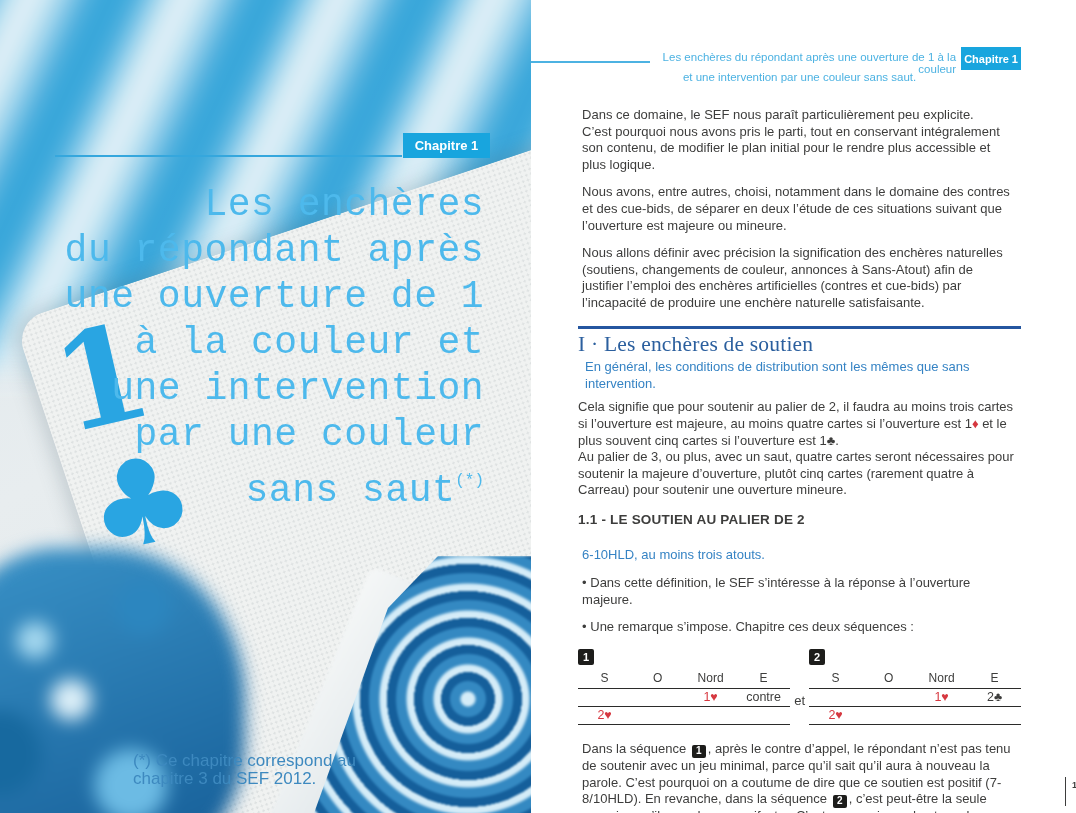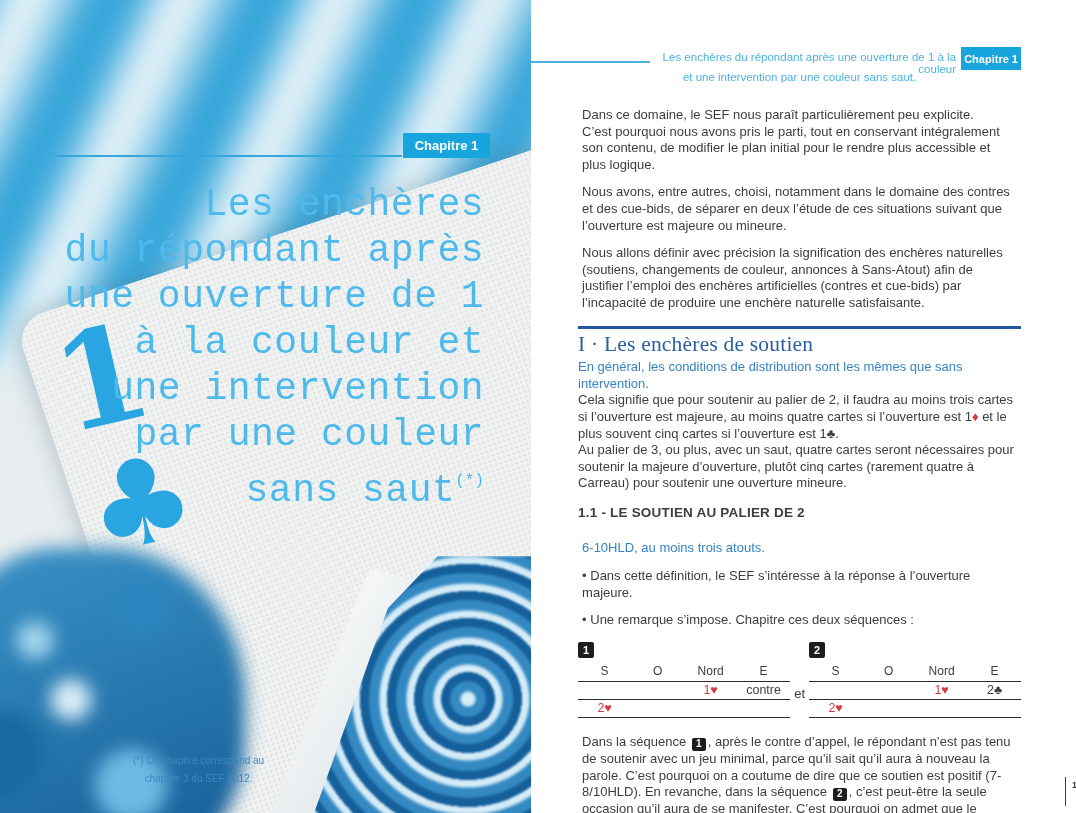--- a/index.html
+++ b/index.html
@@ -44,42 +44,42 @@
     color: #29a5e2; transform: rotate(-12deg); font-family: "DejaVu Sans", sans-serif; }
   .lp-line { position: absolute; left: 55px; top: 155px; width: 347px; height: 2px;
     background: #35a7dd; }
   .lp-badge { position: absolute; left: 403px; top: 133px; width: 87px; height: 25px;
     background: #18a5de; color: #fff; font-size: 13px; font-weight: bold;
     display: flex; align-items: center; justify-content: center; }
   .lp-title { position: absolute; right: 47px; top: 182px; text-align: right;
     font-size: 38px; font-weight: 300; color: #4db9ec; line-height: 46px;
     letter-spacing: .5px; white-space: nowrap; font-family: Liberation Mono, monospace; }
   .lp-title .sup { font-size: 16px; vertical-align: 16px; letter-spacing: 0; }
-  .lp-footnote { position: absolute; left: 133px; top: 752px; font-size: 10px;
-    line-height: 18px; color: #3d89bf; text-align: center; }
+  .lp-footnote { position: absolute; left: 133px; top: 752px; font-size: 17px;
+    line-height: 18px; color: #3d89bf; }
 
   
   .right-page { position: relative; width: 551px; height: 813px; background: #fff; }
   .rp-header-line { position: absolute; left: 0; top: 61px; width: 119px; height: 2px;
     background: #4cb2e2; }
   .rp-h1 { position: absolute; left: 120px; top: 51px; width: 305px; text-align: right;
     font-size: 11.5px; color: #4cb2e2; }
   .rp-badge { position: absolute; left: 430px; top: 47px; width: 60px; height: 23px;
     background: #18a5de; color: #fff; font-size: 11px; font-weight: bold;
     display: flex; align-items: center; justify-content: center; }
   .rp-h2 { position: absolute; left: 47px; top: 71px; width: 443px; text-align: center;
     font-size: 11.5px; color: #4cb2e2; }
 
   .rp-content { position: absolute; left: 47px; top: 107px; width: 443px;
     font-size: 13px; line-height: 16.6px; color: #3d3d3c; }
   .rp-content p { margin: 0 4px 11px; }
   .sec-rule { height: 3px; background: #2456a0; margin: 14px 0 7px; }
   .sec-title { font-family: "Liberation Serif", serif; font-size: 21.5px; font-weight: normal;
     color: #2b5f9e; margin: 0 0 7px; letter-spacing: .2px; }
-  .lead-blue { color: #3583c4; margin: 0 !important; }
+  .lead-blue { color: #3583c4; margin: 7px !important; }
   .tight { margin: 0 !important; }
   .sub-title { font-weight: bold; font-size: 13.5px; margin: 13px 0 19px; letter-spacing: .2px; }
   .sub-blue { color: #3583c4; margin: 0 0 10px; }
   .bullet { margin: 0; }
   .seg-red { color: #d63840; }
   .seg-badge { display: inline-flex; width: 14px; height: 13px; align-items: center;
     justify-content: center; background: #1d1d1b; color: #fff; font-size: 10px;
     font-weight: bold; border-radius: 2px; margin: 0 2px; vertical-align: -1px; }
 
   .seq-row { display: flex; margin: 13px 0 16px; }

